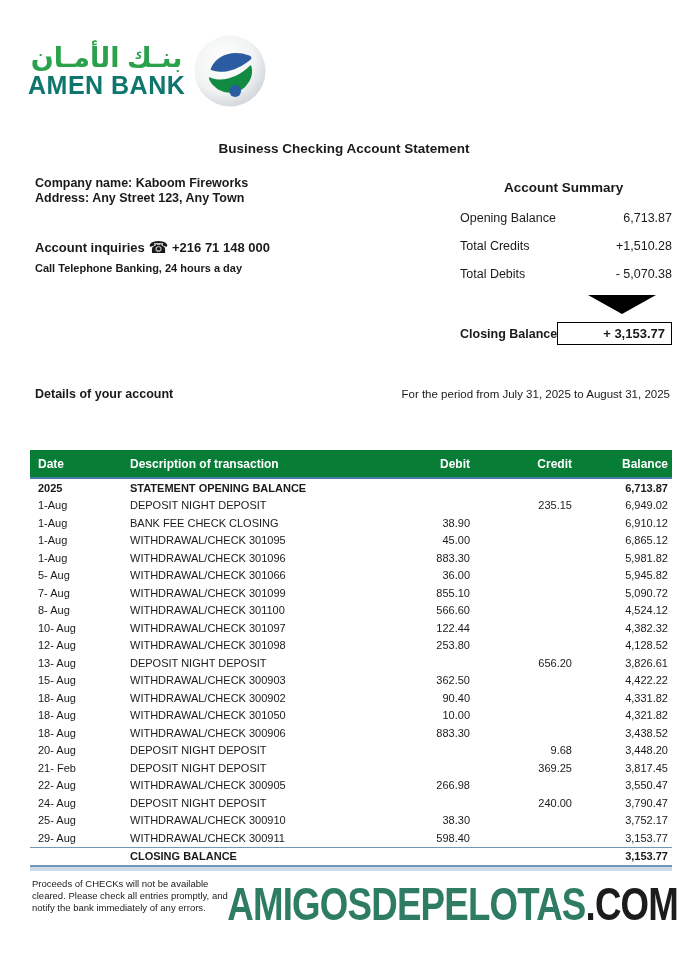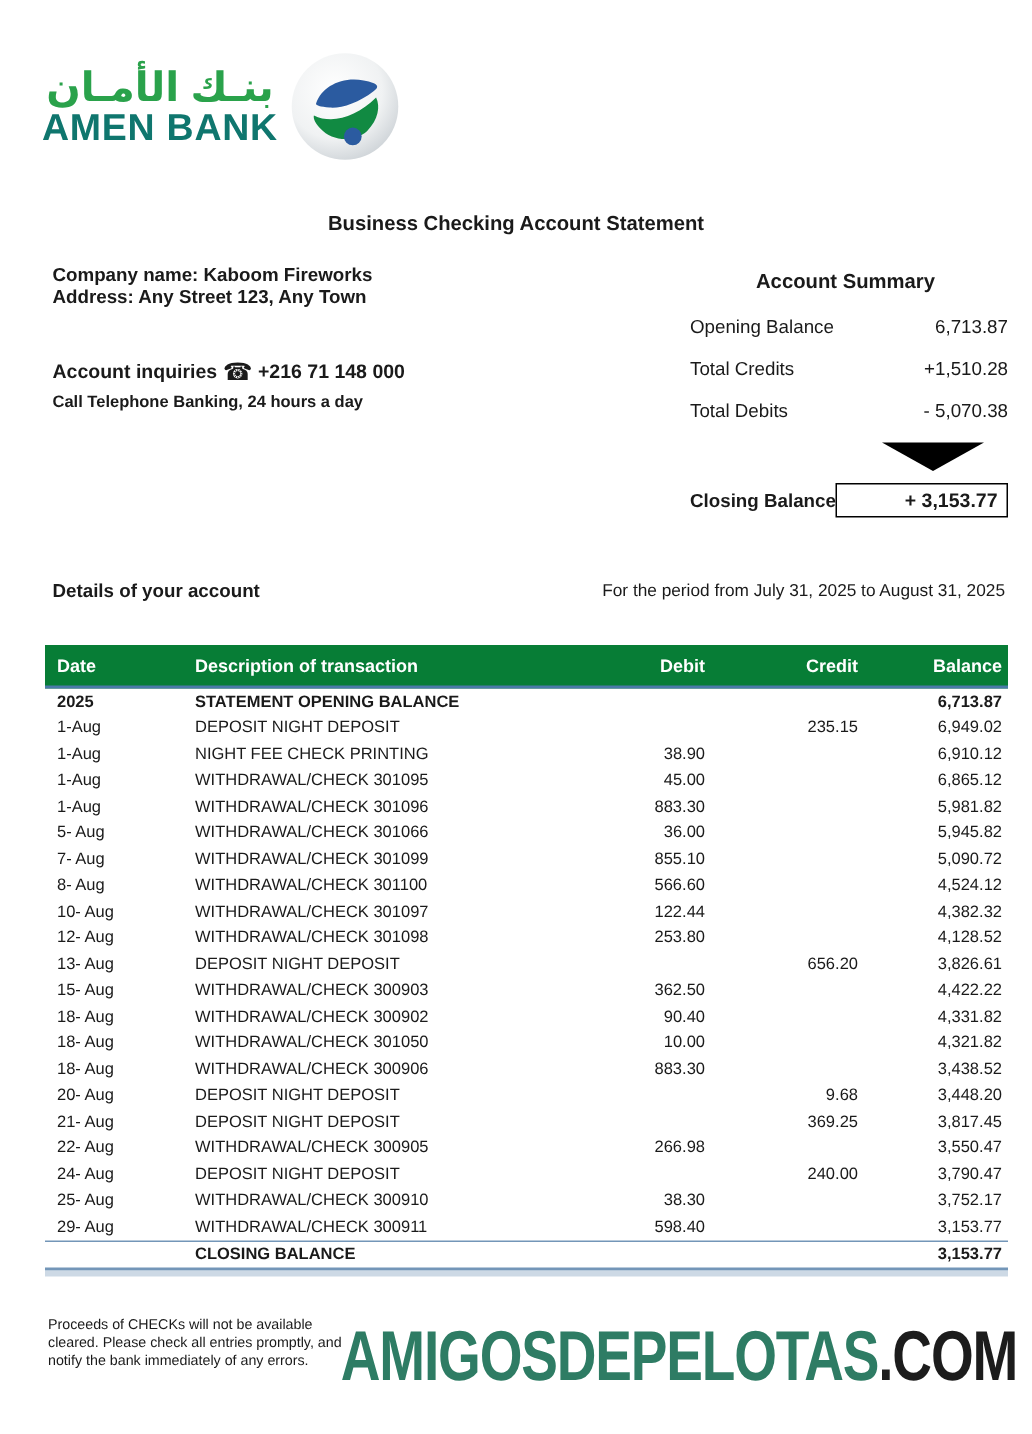--- a/index.html
+++ b/index.html
@@ -111,21 +111,21 @@
     <div class="closing-row">
       <div class="closing-label">Closing Balance</div>
       <div class="closing-box">+ 3,153.77</div>
     </div>
   </div>
 
   <div class="details-heading">Details of your account</div>
   <div class="period">For the period from July 31, 2025 to August 31, 2025</div>
 
   <div class="txn-table">
-    <div class="thead" id="table-header" style="background: rgb(7, 125, 54);">
+    <div class="thead" id="table-header" style="background: rgb(7, 125, 54); margin-top: 20px;">
         <div class="cell date">Date</div>
         <div class="cell desc">Description of transaction</div>
         <div class="cell debit">Debit</div>
         <div class="cell credit">Credit</div>
         <div class="cell balance">Balance</div>
       </div>
     <div id="table-body">
         <div class="trow bold">
           <div class="cell date">2025</div>
           <div class="cell desc">STATEMENT OPENING BALANCE</div>
@@ -135,21 +135,21 @@
         </div>
         <div class="trow">
           <div class="cell date">1-Aug</div>
           <div class="cell desc">DEPOSIT NIGHT DEPOSIT</div>
           <div class="cell debit"></div>
           <div class="cell credit">235.15</div>
           <div class="cell balance">6,949.02</div>
         </div>
         <div class="trow">
           <div class="cell date">1-Aug</div>
-          <div class="cell desc">NIGHT FEE CHECK PRINTING</div>
+          <div class="cell desc">BANK FEE CHECK CLOSING</div>
           <div class="cell debit">38.90</div>
           <div class="cell credit"></div>
           <div class="cell balance">6,910.12</div>
         </div>
         <div class="trow">
           <div class="cell date">1-Aug</div>
           <div class="cell desc">WITHDRAWAL/CHECK 301095</div>
           <div class="cell debit">45.00</div>
           <div class="cell credit"></div>
           <div class="cell balance">6,865.12</div>
@@ -232,21 +232,21 @@
           <div class="cell balance">3,438.52</div>
         </div>
         <div class="trow">
           <div class="cell date">20- Aug</div>
           <div class="cell desc">DEPOSIT NIGHT DEPOSIT</div>
           <div class="cell debit"></div>
           <div class="cell credit">9.68</div>
           <div class="cell balance">3,448.20</div>
         </div>
         <div class="trow">
-          <div class="cell date">21- Aug</div>
+          <div class="cell date">21- Feb</div>
           <div class="cell desc">DEPOSIT NIGHT DEPOSIT</div>
           <div class="cell debit"></div>
           <div class="cell credit">369.25</div>
           <div class="cell balance">3,817.45</div>
         </div>
         <div class="trow">
           <div class="cell date">22- Aug</div>
           <div class="cell desc">WITHDRAWAL/CHECK 300905</div>
           <div class="cell debit">266.98</div>
           <div class="cell credit"></div>

